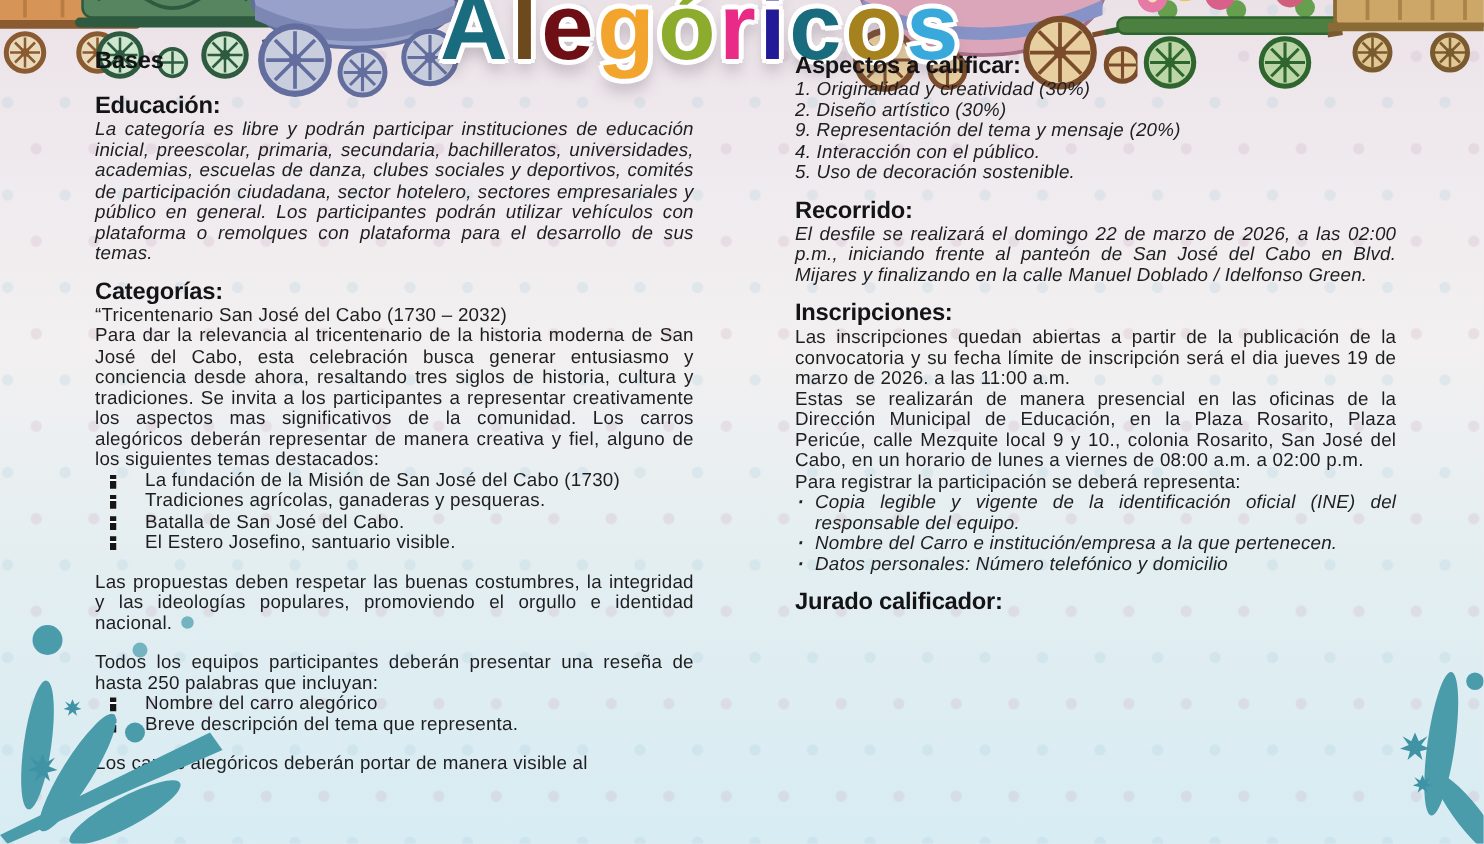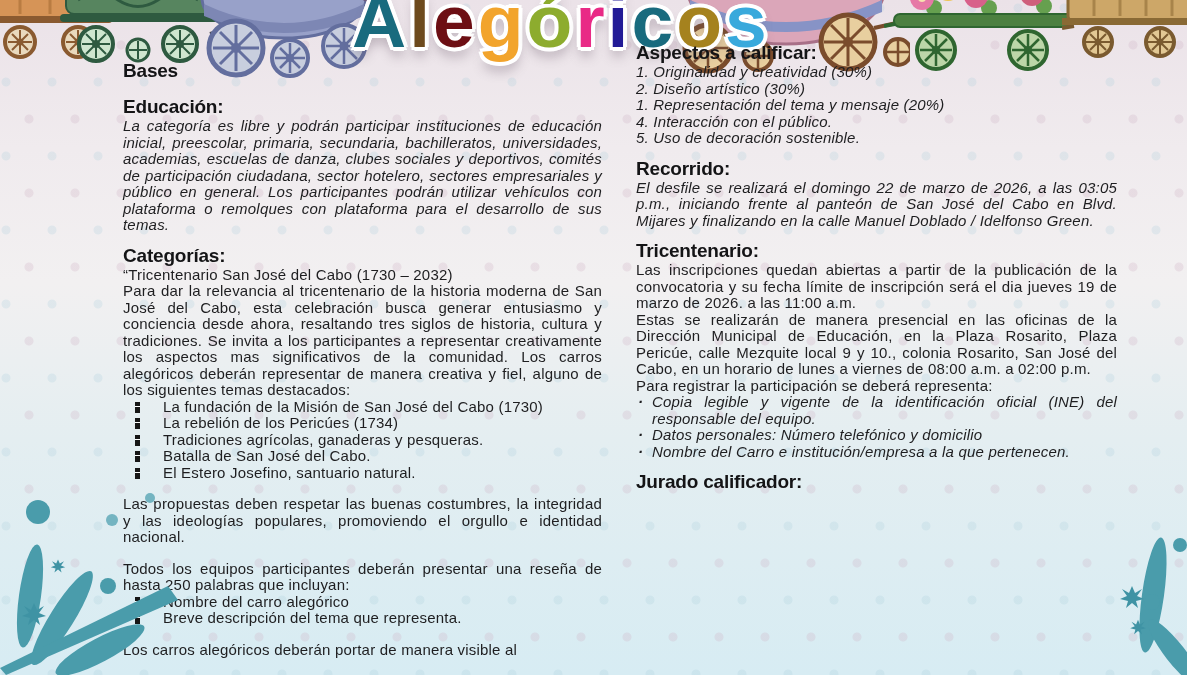--- a/index.html
+++ b/index.html
@@ -19,21 +19,21 @@
   .title{
     position:absolute;left:352px;top:-16px;
     font-size:75px;font-weight:bold;letter-spacing:3px;line-height:1;
     white-space:nowrap;
     text-shadow:
       -4px 0 0 #fff,4px 0 0 #fff,0 -4px 0 #fff,0 4px 0 #fff,
       -3px -3px 0 #fff,3px -3px 0 #fff,-3px 3px 0 #fff,3px 3px 0 #fff,
       0 9px 12px rgba(110,95,110,0.45);
   }
   .col{position:absolute;font-size:15px;line-height:16.5px;letter-spacing:0.2px;text-align:justify;}
-  .col-left{left:76px;top:60px;width:479px;margin-left:47px;}
+  .col-left{left:76px;top:38px;width:479px;}
   .col-right{left:636px;top:42px;width:481px;}
   h1,h2{font-size:19px;line-height:21px;margin:0 0 1px 0;text-align:left;letter-spacing:-0.2px;color:#141416;}
   h1{margin-bottom:15px;}
   p{margin:0;}
   .noj{text-align:left;}
   .mb{margin-bottom:11px;font-style:italic;}
   .mt-lg{margin-top:15px;}
   ul,ol{margin:0;padding:0;list-style:none;}
   ul.bars li{position:relative;padding-left:40px;text-align:left;}
   ul.bars li::before{
@@ -192,58 +192,57 @@
     <h1>Bases</h1>
 
     <h2>Educación:</h2>
     <p class="mb">La categoría es libre y podrán participar instituciones de educación inicial, preescolar, primaria, secundaria, bachilleratos, universidades, academias, escuelas de danza, clubes sociales y deportivos, comités de participación ciudadana, sector hotelero, sectores empresariales y público en general. Los participantes podrán utilizar vehículos con plataforma o remolques con plataforma para el desarrollo de sus temas.</p>
 
     <h2>Categorías:</h2>
     <p class="noj">“Tricentenario San José del Cabo (1730 – 2032)</p>
     <p>Para dar la relevancia al tricentenario de la historia moderna de San José del Cabo, esta celebración busca generar entusiasmo y conciencia desde ahora, resaltando tres siglos de historia, cultura y tradiciones. Se invita a los participantes a representar creativamente los aspectos mas significativos de la comunidad. Los carros alegóricos deberán representar de manera creativa y fiel, alguno de los siguientes temas destacados:</p>
     <ul class="bars">
       <li>La fundación de la Misión de San José del Cabo (1730)</li>
-      <li>La rebelión de los Pericúes (1734)</li>
       <li>Tradiciones agrícolas, ganaderas y pesqueras.</li>
       <li>Batalla de San José del Cabo.</li>
-      <li>El Estero Josefino, santuario natural.</li>
+      <li>El Estero Josefino, santuario visible.</li>
     </ul>
 
     <p class="mt-lg">Las propuestas deben respetar las buenas costumbres, la integridad y las ideologías populares, promoviendo el orgullo e identidad nacional.</p>
 
     <p class="mt-lg">Todos los equipos participantes deberán presentar una reseña de hasta 250 palabras que incluyan:</p>
     <ul class="bars">
       <li>Nombre del carro alegórico</li>
       <li>Breve descripción del tema que representa.</li>
     </ul>
 
     <p class="mt-lg">Los carros alegóricos deberán portar de manera visible al</p>
   </div>
 
   <div class="col col-right">
     <h2>Aspectos a calificar:</h2>
     <ol class="nums mb">
       <li>1. Originalidad y creatividad (30%)</li>
       <li>2. Diseño artístico (30%)</li>
-      <li>1. Representación del tema y mensaje (20%)</li>
+      <li>9. Representación del tema y mensaje (20%)</li>
       <li>4. Interacción con el público.</li>
       <li>5. Uso de decoración sostenible.</li>
     </ol>
 
     <h2>Recorrido:</h2>
-    <p class="mb">El desfile se realizará el domingo 22 de marzo de 2026, a las 03:05 p.m., iniciando frente al panteón de San José del Cabo en Blvd. Mijares y finalizando en la calle Manuel Doblado / Idelfonso Green.</p>
-
-    <h2>Tricentenario:</h2>
+    <p class="mb">El desfile se realizará el domingo 22 de marzo de 2026, a las 02:00 p.m., iniciando frente al panteón de San José del Cabo en Blvd. Mijares y finalizando en la calle Manuel Doblado / Idelfonso Green.</p>
+
+    <h2>Inscripciones:</h2>
     <p>Las inscripciones quedan abiertas a partir de la publicación de la convocatoria y su fecha límite de inscripción será el dia jueves 19 de marzo de 2026. a las 11:00 a.m.</p>
     <p>Estas se realizarán de manera presencial en las oficinas de la Dirección Municipal de Educación, en la Plaza Rosarito, Plaza Pericúe, calle Mezquite local 9 y 10., colonia Rosarito, San José del Cabo, en un horario de lunes a viernes de 08:00 a.m. a 02:00 p.m.</p>
     <p class="noj">Para registrar la participación se deberá representa:</p>
     <ul class="dots mb">
       <li>Copia legible y vigente de la identificación oficial (INE) del responsable del equipo.</li>
+      <li>Nombre del Carro e institución/empresa a la que pertenecen.</li>
       <li>Datos personales: Número telefónico y domicilio</li>
-      <li>Nombre del Carro e institución/empresa a la que pertenecen.</li>
     </ul>
 
 
     <h2>Jurado calificador:</h2>
   </div>
 
   <svg class="float" style="left:0;top:468px" width="210" height="207" viewBox="0 0 210 207">
     <g fill="#4a9cab">
       <ellipse cx="30" cy="128" rx="11" ry="52" transform="rotate(8 30 128)"></ellipse>
       <ellipse cx="62" cy="150" rx="12" ry="55" transform="rotate(32 62 150)"></ellipse>

